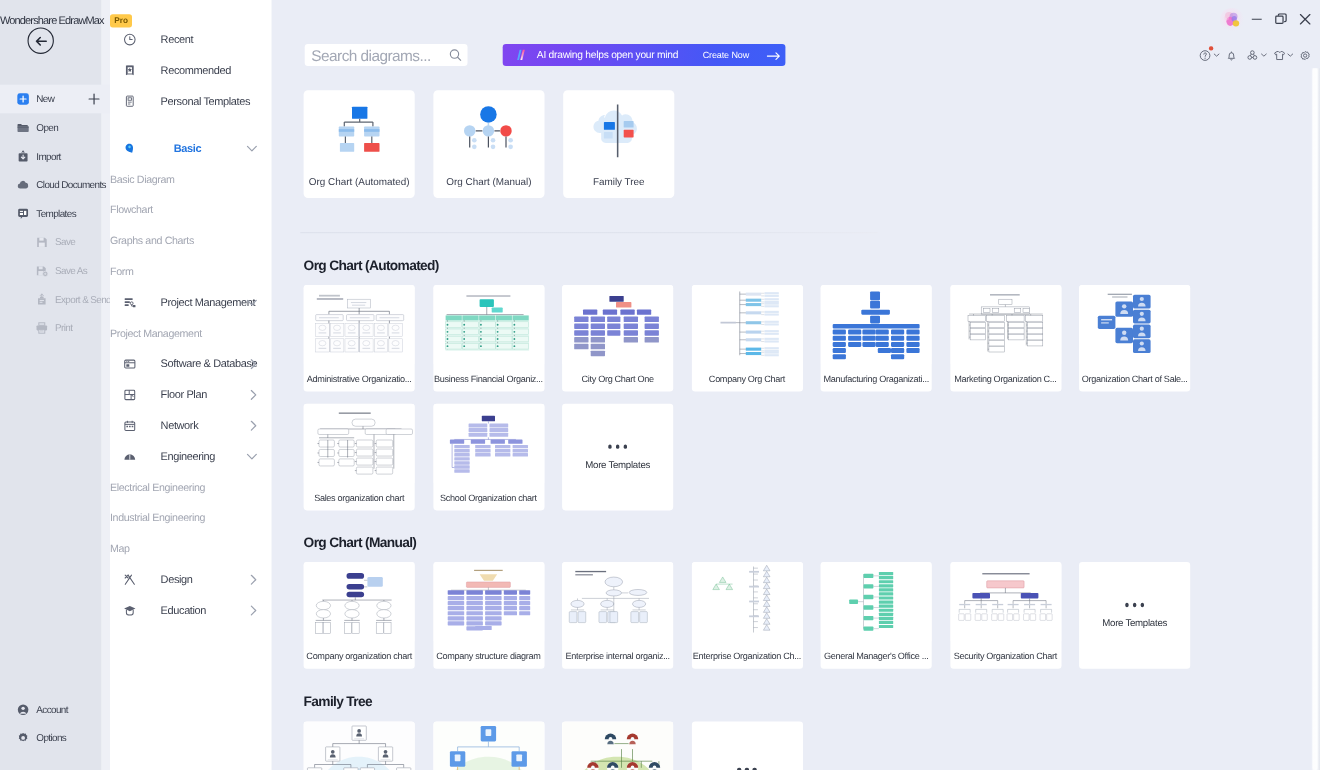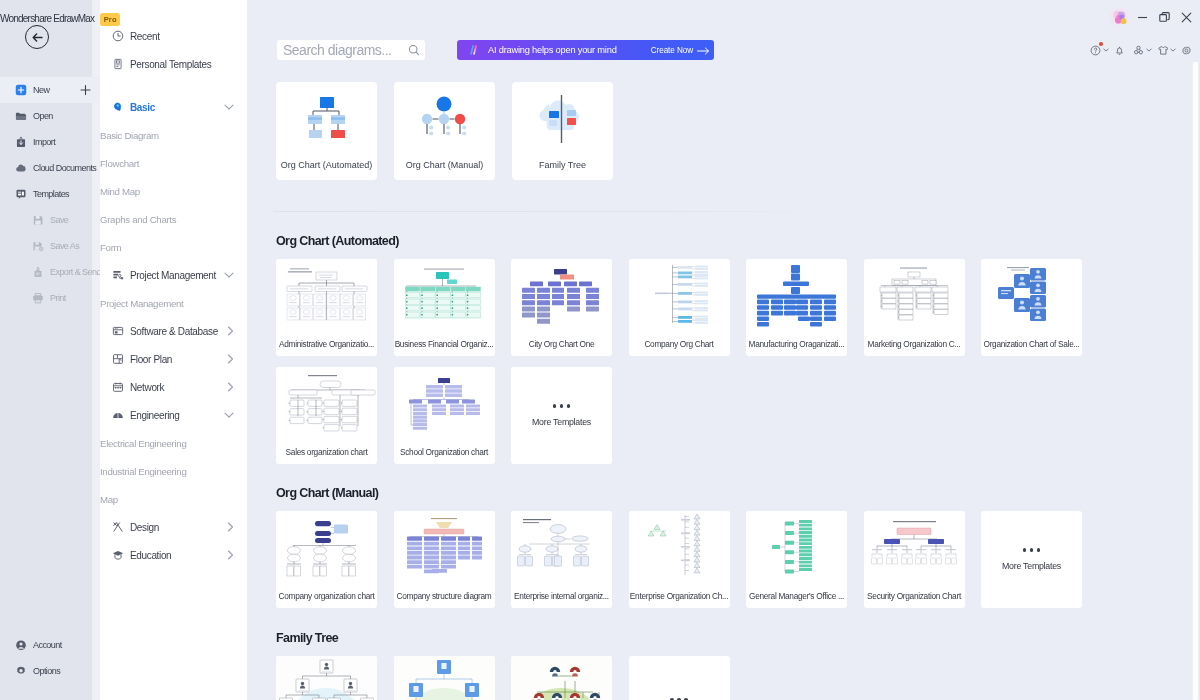--- a/index.html
+++ b/index.html
@@ -19,26 +19,26 @@
 .rail-item.active::before { content:''; position:absolute; left:0; top:0; bottom:0; width:0px; background:#3275e4; }
 .rail-item.disabled { color:#a9adb8;padding-left:32px; }
 .rail-icon { width:12px; height:13px; display:flex; align-items:center; justify-content:center; flex:0 0 11px; }
 .rail-label { font-size:9px; white-space:nowrap; letter-spacing:-0.55px; }
 .rail-plus { position:absolute; right:9px; top:50%; transform:translateY(-50%); display:flex; }
 .rail-bottom { position:absolute; left:0; bottom:16px; width:100px; }
 
 
 .nav { position:absolute; left:100px; top:0; width:147px; height:700px; background:#fff; overflow:hidden; }
 .nav-inner { padding-top:22px; }
-.nav-item { height:28px; display:flex; align-items:center; gap:6px; padding-left:12px; color:#3a3f4d;
+.nav-item { height:28px; display:flex; align-items:center; gap:22px; padding-left:12px; color:#3a3f4d;
             cursor:pointer; position:relative; }
 .nav-item .nav-icon { width:12px; height:12px; display:flex; align-items:center; justify-content:center; flex:0 0 12px; }
 .nav-label { font-size:10px; white-space:nowrap; letter-spacing:-0.35px; }
 .nav-sep { height:15px; }
-.nav-item.sel .nav-label { color:#2476e0; font-weight:bold; }
+.nav-item.sel .nav-label { color:#2476e0; font-weight:bold;margin-left:12px; }
 .nav-child { height:28px; display:flex; align-items:center; color:#a2a6b2; font-size:9.7px;
              cursor:pointer; letter-spacing:-0.33px; }
 .nav-child.active { color:#1a7fe0; font-weight:bold; background:#e8f2fd; }
 .caret { position:absolute; right:13px; top:50%; transform:translateY(-50%); display:flex; }
 
 
 .titlebar { position:absolute; left:0; top:0; right:0; height:62px; z-index:5; pointer-events:none; }
 .titlebar > * { pointer-events:auto; }
 .apptitle { position:absolute; left:0; right:0; top:13px; text-align:left; font-size:10px; color:#2e3340; letter-spacing:-0.78px; }
 .pro { display:inline-block; background:#ffc94a; color:#7a5800; font-size:7.5px; font-weight:bold;
@@ -55,21 +55,21 @@
 
 
 .main { position:absolute; left:247px; top:0; right:0; bottom:0; background:#eaedf6; overflow:hidden; z-index:1; }
 .searchbox { position:absolute; left:30px; top:40px; width:148px; height:20px; background:#fff; border-radius:3px;
              display:flex; align-items:center; padding:0 5px 0 6px; cursor:text; }
 .searchbox .sv { font-size:14px; color:#a3a8b5; flex:1; letter-spacing:-0.5px; }
 .banner { position:absolute; left:210px; top:40px; width:257px; height:20px; border-radius:3px;
           display:flex; align-items:center; padding:0 4px 0 11px; cursor:pointer;
           background:linear-gradient(92deg,#8046f0 0%,#7347f2 22%,#5a51f4 50%,#4458f6 76%,#3d5ff7 100%); }
 .banner-text { color:#fff; font-size:9.3px; margin-left:8px; white-space:nowrap; letter-spacing:-0.22px;}
-.banner-cta { margin-left:auto; color:#fff; font-size:8.2px; display:flex; align-items:flex-end; gap:4px; white-space:nowrap; letter-spacing:-0.1px;}
+.banner-cta { margin-left:auto; color:#fff; font-size:8.2px; display:flex; align-items:flex-end; gap:16px; white-space:nowrap; letter-spacing:-0.1px;}
 
 .quickrow { position:absolute; left:29px; top:82px; display:flex; gap:17px; }
 .qcard { width:101px; height:98px; background:#fff; border-radius:4px; position:relative; cursor:pointer; }
 .qcard .art { position:absolute; left:0; top:4px; width:101px; height:68px; }
 .qcard .lbl { position:absolute; left:0; right:0; bottom:10px; text-align:center; font-size:9px; color:#3b4050; }
 
 .divider { position:absolute; left:26px; top:211px; width:525px; height:1px; background:linear-gradient(90deg,#dde1ec 0%,#dfe3ed 70%,#e9ebf3 100%); }
 
 .content { position:absolute; left:0; top:0; right:0; bottom:0; }
 .section { position:absolute; left:0; right:0; }
@@ -228,20 +228,30 @@
             <svg width="12" height="12" viewBox="0 0 14 14">
               <circle cx="7" cy="7" r="5.6" fill="none" stroke="#5b6070" stroke-width="1.1"></circle>
               <path d="M7 3.9V7h2.5" stroke="#5b6070" stroke-width="1.1" fill="none" stroke-linecap="round"></path>
             </svg>
           </span>
           <span class="nav-label">Recent</span>
         </div>
 <div class="nav-item">
           <span class="nav-icon">
             <svg width="12" height="12" viewBox="0 0 14 14">
+              <path d="M2.9 1.9h8.2v10.3l-1.6-.9V3.6H4.5v7.7l-1.6.9z" fill="#5b6070"></path>
+              <rect x="4" y="2.6" width="6" height="8.2" rx=".4" fill="none" stroke="#5b6070" stroke-width="1"></rect>
+              <path d="M7 4.1l.72 1.46 1.61.23-1.17 1.14.28 1.6L7 7.78l-1.44.75.28-1.6L4.67 5.79l1.61-.23z" fill="#5b6070"></path>
+            </svg>
+          </span>
+          <span class="nav-label">Recommended</span>
+        </div>
+<div class="nav-item">
+          <span class="nav-icon">
+            <svg width="12" height="12" viewBox="0 0 14 14">
               <rect x="3.4" y="1.6" width="7.2" height="10.8" rx=".8" fill="none" stroke="#5b6070" stroke-width="1"></rect>
               <rect x="5.2" y="3.4" width="3.6" height="2.6" fill="none" stroke="#5b6070" stroke-width=".9"></rect>
               <path d="M5 8h4M5 10h2.6" stroke="#5b6070" stroke-width=".9"></path>
             </svg>
           </span>
           <span class="nav-label">Personal Templates</span>
         </div>
 <div class="nav-sep"></div>
 <div class="nav-group">
           <div class="nav-item sel">
@@ -258,23 +268,20 @@
               <svg width="10" height="7" viewBox="0 0 10 7">
                 <path d="M1 1.6l4 4 4-4" fill="none" stroke="#9aa0ae" stroke-width="1.1" stroke-linecap="round" stroke-linejoin="round"></path>
               </svg>
             </span>
           </div>
           <div class="nav-child">
             <span>Basic Diagram</span>
           </div>
           <div class="nav-child">
             <span>Flowchart</span>
-          </div>
-          <div class="nav-child">
-            <span>Mind Map</span>
           </div>
           <div class="nav-child">
             <span>Graphs and Charts</span>
           </div>
           <div class="nav-child">
             <span>Form</span>
           </div>
         </div>
 <div class="nav-group">
           <div class="nav-item">

